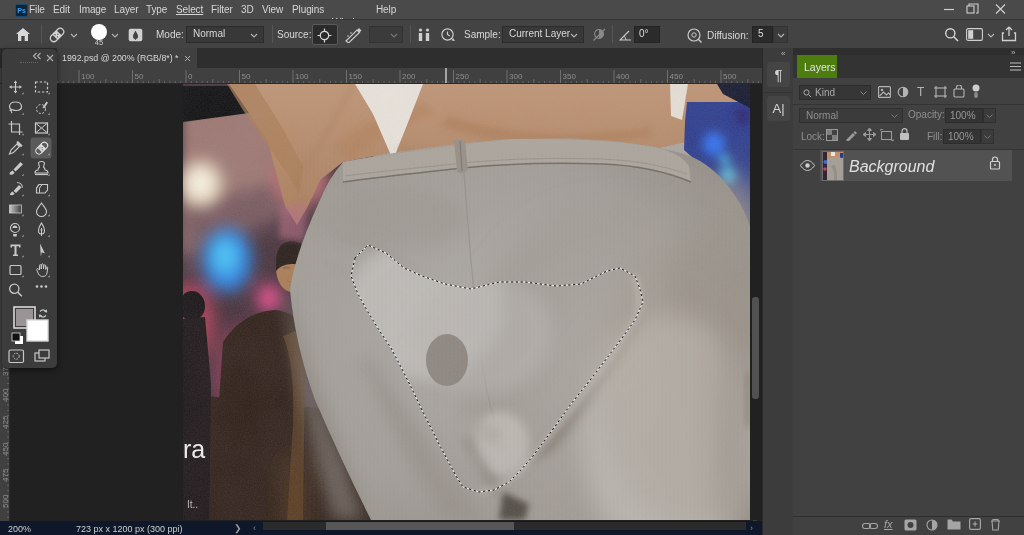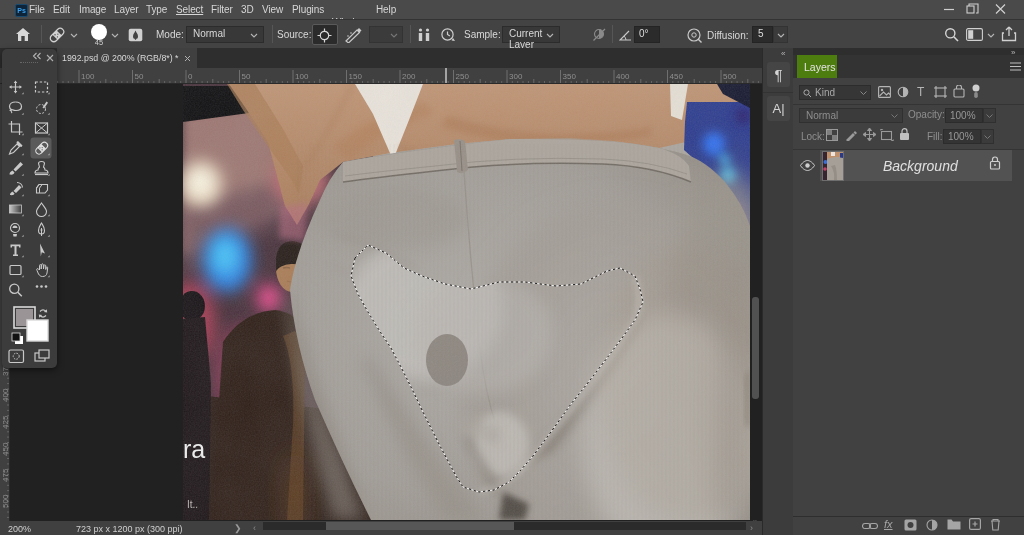--- a/index.html
+++ b/index.html
@@ -98,21 +98,21 @@
   <rect x="1.8" y="5" width="3.4" height="8" fill="#cfcfcf"></rect>
   <rect x="8.8" y="5" width="3.4" height="8" fill="#cfcfcf"></rect>
  </svg>
 
  <svg class="abs" style="left:440px;top:7px;" width="15" height="15" viewBox="0 0 15 15">
   <circle cx="7.5" cy="7.5" r="5.6" fill="none" stroke="#cfcfcf" stroke-width="1.2"></circle>
   <path d="M7.5 4.5 v3 l2.4 1.6" fill="none" stroke="#cfcfcf" stroke-width="1.2"></path>
   <path d="M13 11 l2 3 l-3.4-0.4" fill="#cfcfcf"></path>
  </svg>
  <div class="abs txt" style="left:464px;top:9px;">Sample:</div>
- <div class="abs" style="left:502px;top:6px;width:58px;height:17px;background:#383838;border:1px solid #2c2c2c;box-sizing:border-box;">
+ <div class="abs" style="left:502px;top:6px;width:82px;height:17px;background:#383838;border:1px solid #2c2c2c;box-sizing:border-box;">
   <div class="abs txt" style="left:6px;top:1px;">Current Layer</div>
   <svg class="abs" style="right:5px;top:6px;" width="8" height="5" viewBox="0 0 8 5">
         <path d="M1 1 L4 4 L7 1" fill="none" stroke="#b5b5b5" stroke-width="1.1"></path>
       </svg>
  </div>
 
  <svg class="abs" style="left:592px;top:8px;" width="15" height="14" viewBox="0 0 15 14">
   <circle cx="7" cy="6" r="4.5" fill="none" stroke="#8a8a8a" stroke-width="1.1"></circle>
   <path d="M7 1.5 a4.5 4.5 0 0 1 0 9z" fill="#8a8a8a"></path>
   <path d="M1.5 12.5 L13 1" stroke="#8a8a8a" stroke-width="1.2"></path>
@@ -680,21 +680,21 @@
 <path d="M337 387 Q315 405 296 408" fill="none" stroke="#d8d4cf" stroke-width="2" opacity="0.7" filter="url(#b3)"></path>
 
 <path d="M172,174 L185,161 L203,169 L221,184 L239,192 L262,200 L288,205 L316,198 L342,198 L373,202 L398,200 L424,187 L437,184 L452,192 L457,205 L460,218 L452,236 L439,254 L424,274 L404,300 L388,320 L373,341 L362,356 L350,372 L337,387 L326,398 L311,406 L296,408 L280,403 L273,392 L265,377 L257,362 L249,346 L239,326 L229,305 L219,285 L208,264 L196,246 L185,228 L175,210 L168,192 Z" fill="none" stroke="#1a1a1a" stroke-width="0.9" stroke-dasharray="2.4 2.4"></path>
 <path d="M172,174 L185,161 L203,169 L221,184 L239,192 L262,200 L288,205 L316,198 L342,198 L373,202 L398,200 L424,187 L437,184 L452,192 L457,205 L460,218 L452,236 L439,254 L424,274 L404,300 L388,320 L373,341 L362,356 L350,372 L337,387 L326,398 L311,406 L296,408 L280,403 L273,392 L265,377 L257,362 L249,346 L239,326 L229,305 L219,285 L208,264 L196,246 L185,228 L175,210 L168,192 Z" fill="none" stroke="#fafafa" stroke-width="0.9" stroke-dasharray="2.4 2.4" stroke-dashoffset="2.4"></path>
 </svg>
 </div>
 
 <div class="abs" style="left:752px;top:297px;width:7px;height:102px;background:#515151;border-radius:3px;"></div>
 <div class="abs" style="left:752px;top:516px;font-size:7px;color:#9a9a9a;">⌄</div>
 
-<div class="abs" id="statusbar" style="left:0;top:521px;width:762px;height:14px;background:#404040;text-align:center;">
+<div class="abs" id="statusbar" style="left:0;top:521px;width:762px;height:14px;background:#0f172a;text-align:center;">
  <div class="abs" style="left:8px;top:3px;font-size:9px;color:#cfcfcf;">200%</div>
  <div class="abs" style="left:76px;top:3px;font-size:9px;color:#cfcfcf;">723 px x 1200 px (300 ppi)</div>
  <div class="abs" style="left:234px;top:2px;font-size:9px;color:#9a9a9a;">❯</div>
  <div class="abs" style="left:253px;top:2px;font-size:9px;color:#8a8a8a;">‹</div>
  <div class="abs" style="left:263px;top:1px;width:483px;height:8px;background:#2b2b2b;"></div>
  <div class="abs" style="left:326px;top:1px;width:188px;height:8px;background:#575757;"></div>
  <div class="abs" style="left:750px;top:2px;font-size:9px;color:#8a8a8a;">›</div>
 </div>
 
 <div class="abs" id="strip" style="left:762px;top:48px;width:31px;height:487px;background:#3c3c3c;border-left:1px solid #2a2a2a;box-sizing:border-box;">
@@ -807,21 +807,21 @@
   <rect x="0" y="0" width="4" height="28" fill="#342530"></rect>
   <circle cx="2.5" cy="10" r="2" fill="#3a6fd8"></circle>
   <circle cx="2" cy="17" r="1.8" fill="#c04468"></circle>
   <path d="M4 0 H20 V6 Q12 4 4 7 Z" fill="#c0916d"></path>
   <rect x="8" y="0" width="4" height="4" fill="#ece6df"></rect>
   <rect x="17" y="1" width="3" height="7" fill="#2a3a8a"></rect>
   <path d="M4 7 Q12 4 20 6 L20 28 L4 28 Z" fill="#a59f98"></path>
   <path d="M8 14 Q12 20 11 28 L14 28 Q14 18 12 13 Z" fill="#958e86"></path>
  </svg>
 </div>
- <div class="abs" style="left:56px;top:110px;font-size:14px;font-style:italic;color:#e0e0e0;margin-left:34px;">Background</div>
+ <div class="abs" style="left:56px;top:110px;font-size:16px;font-style:italic;color:#e0e0e0;">Background</div>
  <svg class="abs" style="left:196px;top:108px;" width="12" height="14" viewBox="0 0 12 14">
   <rect x="1.5" y="5.5" width="9" height="7.5" rx="1" fill="none" stroke="#cfcfcf" stroke-width="1.2"></rect>
   <path d="M3.5 5.5 V3.5 a2.5 2.5 0 0 1 5 0 V5.5" fill="none" stroke="#cfcfcf" stroke-width="1.2"></path>
   <circle cx="6" cy="9" r="1" fill="#cfcfcf"></circle>
  </svg>
 
  <div class="abs" style="left:0;top:468px;width:231px;height:1px;background:#2e2e2e;"></div>
  <svg class="abs" style="left:69px;top:473px;" width="16" height="10" viewBox="0 0 16 10">
   <rect x="0.5" y="2.5" width="8" height="5" rx="2.5" fill="none" stroke="#a5a5a5" stroke-width="1.1"></rect>
   <rect x="7.5" y="2.5" width="8" height="5" rx="2.5" fill="none" stroke="#a5a5a5" stroke-width="1.1"></rect>

